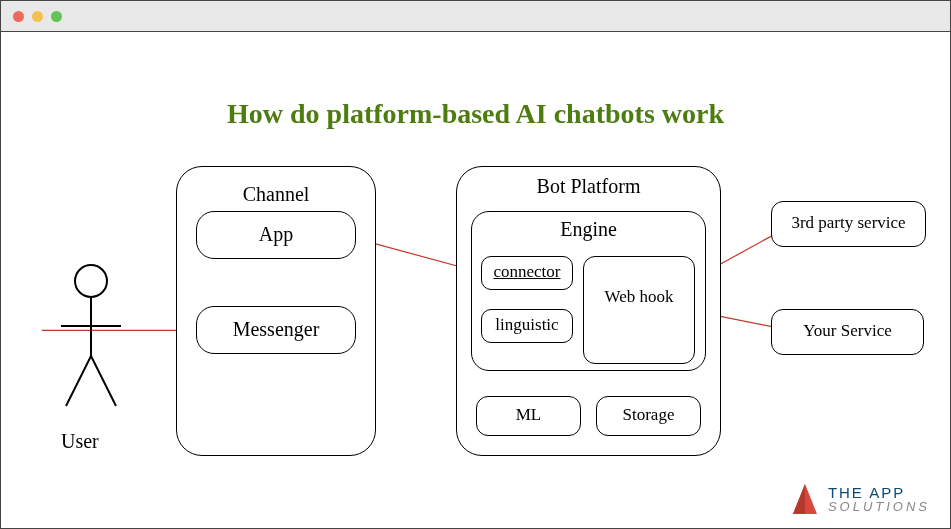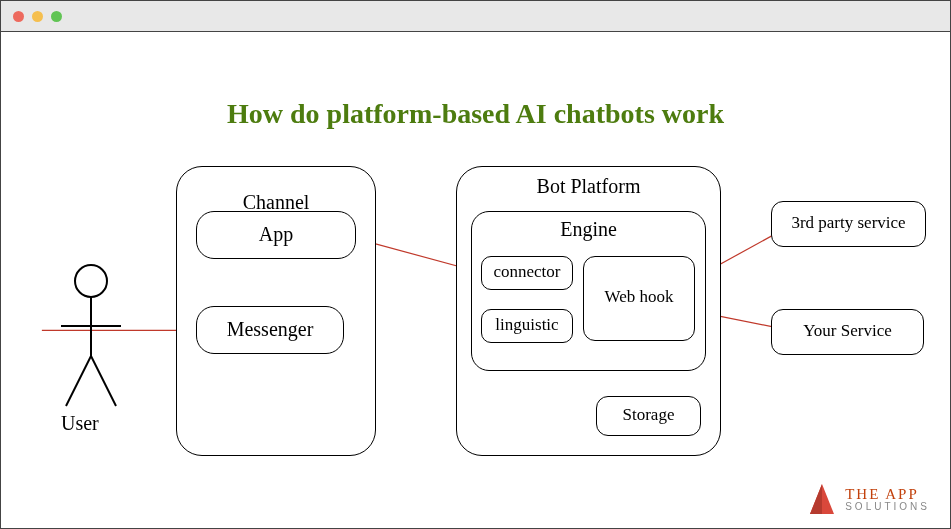--- a/index.html
+++ b/index.html
@@ -49,22 +49,22 @@
   .stick{position:absolute;}
   .stick svg{overflow:visible;}
   .user-label{position:absolute;font-size:20px;}
   
   .logo{
     position:absolute;right:20px;bottom:12px;
     display:flex;align-items:center;gap:8px;
     font-family:Arial,Helvetica,sans-serif;
   }
   .logo .txt{line-height:1;}
-  .logo .txt .t1{font-size:15px;letter-spacing:2px;color:#c2410c;font-family:Liberation Serif, serif;}
-  .logo .txt .t2{font-size:10px;letter-spacing:3px;color:#888;}
+  .logo .txt .t1{font-size:15px;letter-spacing:2px;color:#0c4a6e;}
+  .logo .txt .t2{font-size:13px;letter-spacing:3px;color:#888;font-style:italic;}
 </style>
 </head>
 <body>
 
 <div class="window">
   <div class="titlebar">
     <div class="dot red"></div>
     <div class="dot yellow"></div>
     <div class="dot green"></div>
   </div>
@@ -96,49 +96,52 @@
 
     <div class="stick" style="left:55px;top:230px;">
       <svg width="70" height="150">
         <circle cx="35" cy="20" r="16" fill="none" stroke="#000" stroke-width="2"></circle>
         <line x1="35" y1="36" x2="35" y2="95" stroke="#000" stroke-width="2"></line>
         <line x1="5" y1="65" x2="65" y2="65" stroke="#000" stroke-width="2"></line>
         <line x1="35" y1="95" x2="10" y2="145" stroke="#000" stroke-width="2"></line>
         <line x1="35" y1="95" x2="60" y2="145" stroke="#000" stroke-width="2"></line>
       </svg>
     </div>
-    <div class="user-label" style="left:60px;top:381px;">User</div>
+    <div class="user-label" style="left:60px;top:399px;">User</div>
 
     <div class="box" style="left:175px;top:135px;width:200px;height:290px;border-radius:26px;">
-      <div class="lbl" style="margin-top:24px;">Channel</div>
+      <div class="lbl" style="margin-top:16px;">Channel</div>
     </div>
     <div class="box" style="left:195px;top:180px;width:160px;height:48px;line-height:44px;font-family:Liberation Serif, serif;">
       <span class="lbl">App</span>
     </div>
-    <div class="box" style="left:195px;top:275px;width:148px;height:48px;line-height:44px;">
+    <div class="box" style="left:195px;top:275px;width:160px;height:48px;line-height:44px;">
       <span class="lbl">Messenger</span>
     </div>
 
     <div class="box" style="left:455px;top:135px;width:265px;height:290px;border-radius:26px;">
       <div class="lbl" style="margin-top:8px;">Bot Platform</div>
     </div>
 
     <div class="box" style="left:470px;top:180px;width:235px;height:160px;">
       <div class="lbl" style="margin-top:6px;">Engine</div>
     </div>
-    <div class="box" style="left:480px;top:225px;width:92px;height:34px;line-height:30px;border-radius:10px;">
+    <div class="box" style="left:480px;top:225px;width:92px;height:34px;line-height:30px;border-radius:10px;text-decoration:underline;">
       <span class="lbl-sm">connector</span>
     </div>
     <div class="box" style="left:480px;top:278px;width:92px;height:34px;line-height:30px;border-radius:10px;">
       <span class="lbl-sm">linguistic</span>
     </div>
-    <div class="box" style="left:582px;top:225px;width:112px;height:85px;line-height:80px;border-radius:12px;">
+    <div class="box" style="left:582px;top:225px;width:112px;height:108px;line-height:80px;border-radius:12px;">
       <span class="lbl-sm">Web hook</span>
     </div>
 
+    <div class="box" style="left:475px;top:365px;width:105px;height:40px;line-height:36px;border-radius:12px;">
+      <span class="lbl-sm">ML</span>
+    </div>
     <div class="box" style="left:595px;top:365px;width:105px;height:40px;line-height:36px;border-radius:12px;">
       <span class="lbl-sm">Storage</span>
     </div>
 
     <div class="box" style="left:770px;top:170px;width:155px;height:46px;line-height:42px;border-radius:12px;text-align:center;">
       <span class="lbl-sm">3rd party service</span>
     </div>
     <div class="box" style="left:770px;top:278px;width:153px;height:46px;line-height:42px;border-radius:12px;">
       <span class="lbl-sm">Your Service</span>
     </div>

